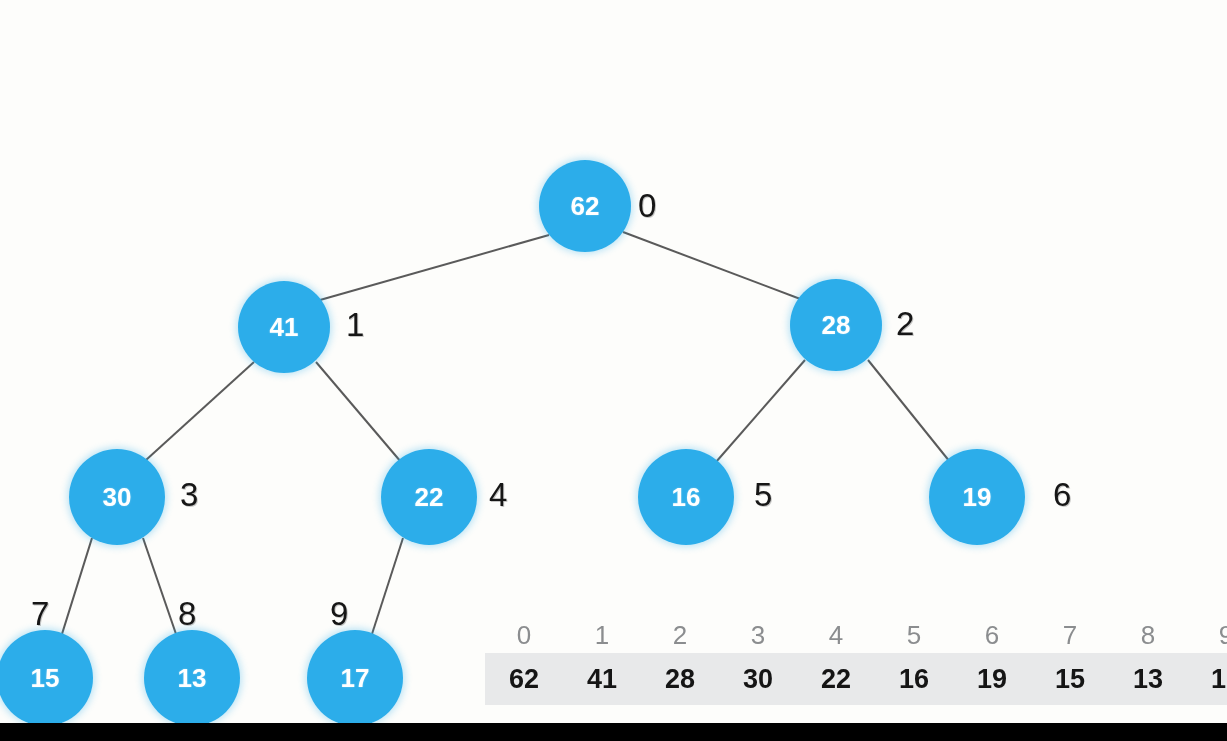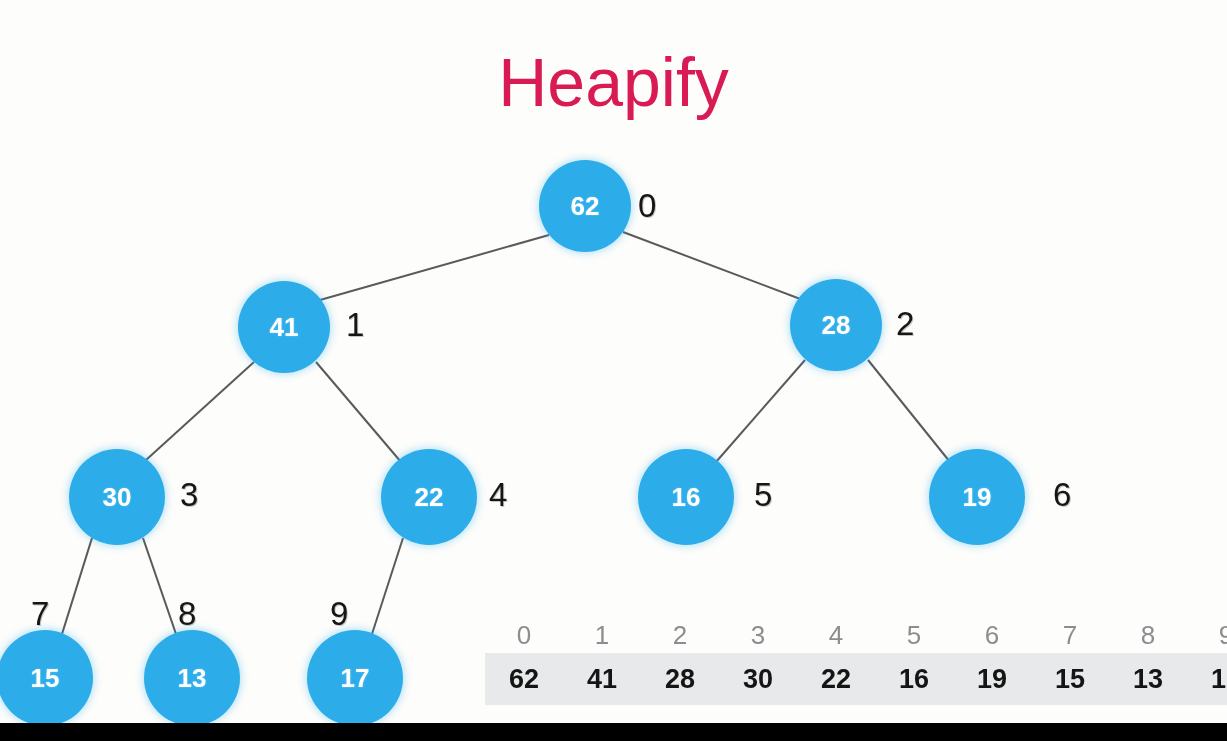--- a/index.html
+++ b/index.html
@@ -114,21 +114,20 @@
     background: #000000;
   }
 </style>
 </head>
 <body>
 
 <div id="stage">
 
   <div id="canvas">
 
-    <div id="title">Heapify</div>
 
     <svg id="edges" viewBox="0 0 1227 723" preserveAspectRatio="none">
         <line x1="549" y1="235" x2="320" y2="300" stroke="#5a5a5a" stroke-width="2"></line>
         <line x1="623" y1="232" x2="803" y2="300" stroke="#5a5a5a" stroke-width="2"></line>
         <line x1="254" y1="362" x2="146" y2="460" stroke="#5a5a5a" stroke-width="2"></line>
         <line x1="316" y1="362" x2="401" y2="462" stroke="#5a5a5a" stroke-width="2"></line>
         <line x1="805" y1="360" x2="716" y2="462" stroke="#5a5a5a" stroke-width="2"></line>
         <line x1="868" y1="360" x2="950" y2="462" stroke="#5a5a5a" stroke-width="2"></line>
         <line x1="92" y1="538" x2="62" y2="634" stroke="#5a5a5a" stroke-width="2"></line>
         <line x1="143" y1="538" x2="176" y2="634" stroke="#5a5a5a" stroke-width="2"></line>

